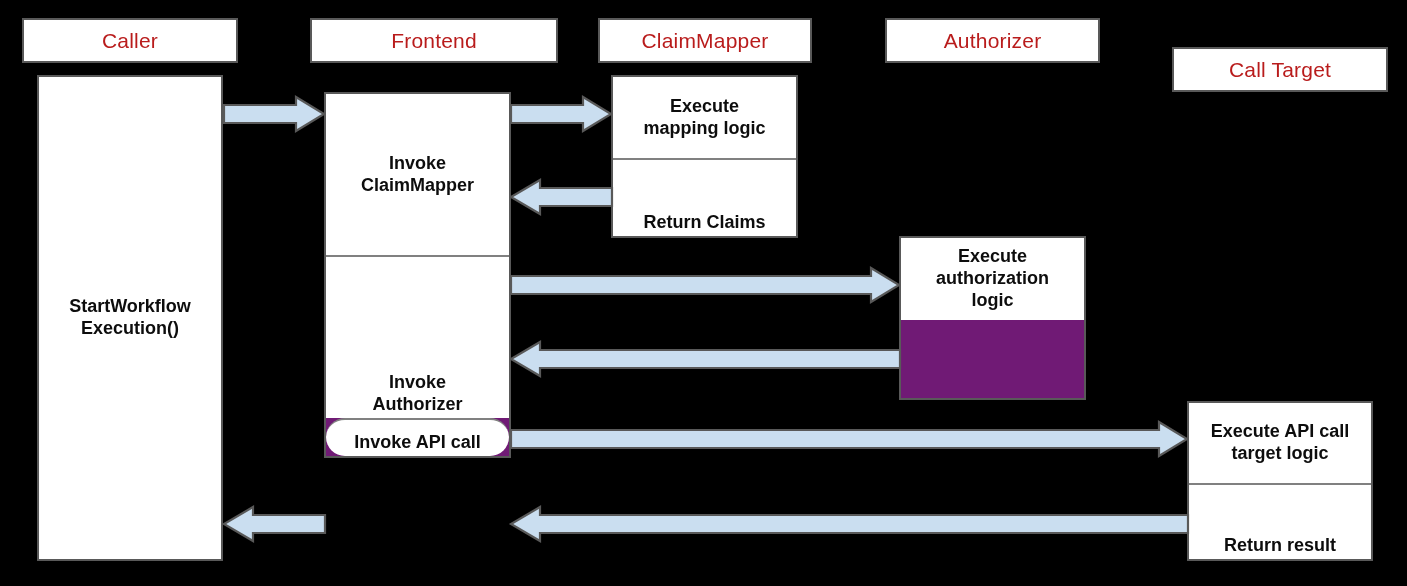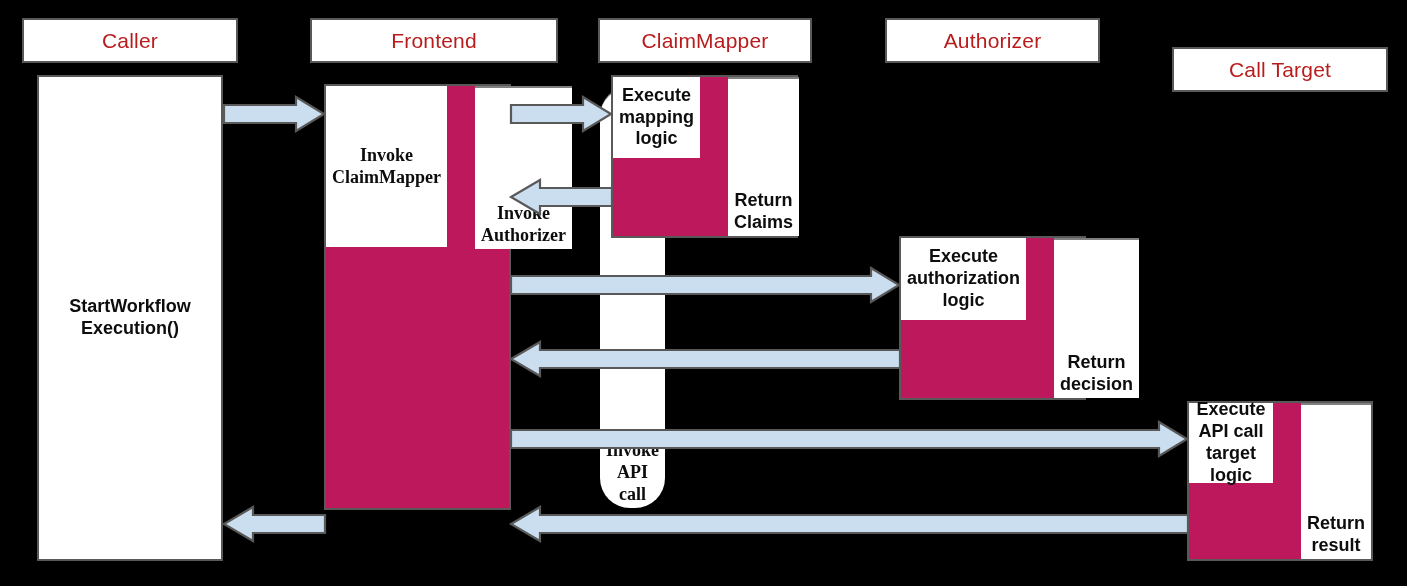--- a/index.html
+++ b/index.html
@@ -25,25 +25,25 @@
     display: flex;
     align-items: center;
     justify-content: center;
     color: #b91c1c;
     font-size: 21px;
     font-weight: 400;
     letter-spacing: 0.2px;
   }
   .activation {
     position: absolute;
-    background: #be185d;
+    background: #701a75;
     border: 2px solid #595959;
     box-sizing: border-box;
     display: flex;
-    gap: 28px;
+    flex-direction: column;
   }
   .act-seg {
     background: #ffffff;
     box-sizing: border-box;
     display: flex;
     align-items: center;
     justify-content: center;
     text-align: center;
     color: #0d0d0d;
     font-size: 18px;
@@ -86,21 +86,21 @@
   <div class="lifeline-header" style="left:1172px; top:18px; width:216px; height:45px;margin-top:29px;">
     <span>Call Target</span>
   </div>
 
   <div class="activation" style="left:37px; top:75px; width:186px; height:486px;">
     <div class="act-seg" style="flex:1 1 auto;">
       <span>StartWorkflow<br>Execution()</span>
     </div>
   </div>
 
-  <div class="activation" style="left:324px; top:84px; width:187px; height:426px;font-family:Liberation Serif, serif;">
+  <div class="activation" style="left:324px; top:92px; width:187px; height:366px;">
     <div class="act-seg" style="height:161px;">
       <span>Invoke<br>ClaimMapper</span>
     </div>
     <div class="act-seg" style="height:163px;">
       <span>Invoke<br>Authorizer</span>
     </div>
     <div class="act-seg" style="flex:1 1 auto;border-radius:30px;">
       <span>Invoke API call</span>
     </div>
   </div>
@@ -110,23 +110,20 @@
       <span>Execute<br>mapping logic</span>
     </div>
     <div class="act-seg" style="flex:1 1 auto;">
       <span>Return Claims</span>
     </div>
   </div>
 
   <div class="activation" style="left:899px; top:236px; width:187px; height:164px;">
     <div class="act-seg" style="height:82px;">
       <span>Execute<br>authorization<br>logic</span>
-    </div>
-    <div class="act-seg" style="flex:1 1 auto;">
-      <span>Return decision</span>
     </div>
   </div>
 
   <div class="activation" style="left:1187px; top:401px; width:186px; height:160px;">
     <div class="act-seg" style="height:80px;">
       <span>Execute API call<br>target logic</span>
     </div>
     <div class="act-seg" style="flex:1 1 auto;">
       <span>Return result</span>
     </div>

